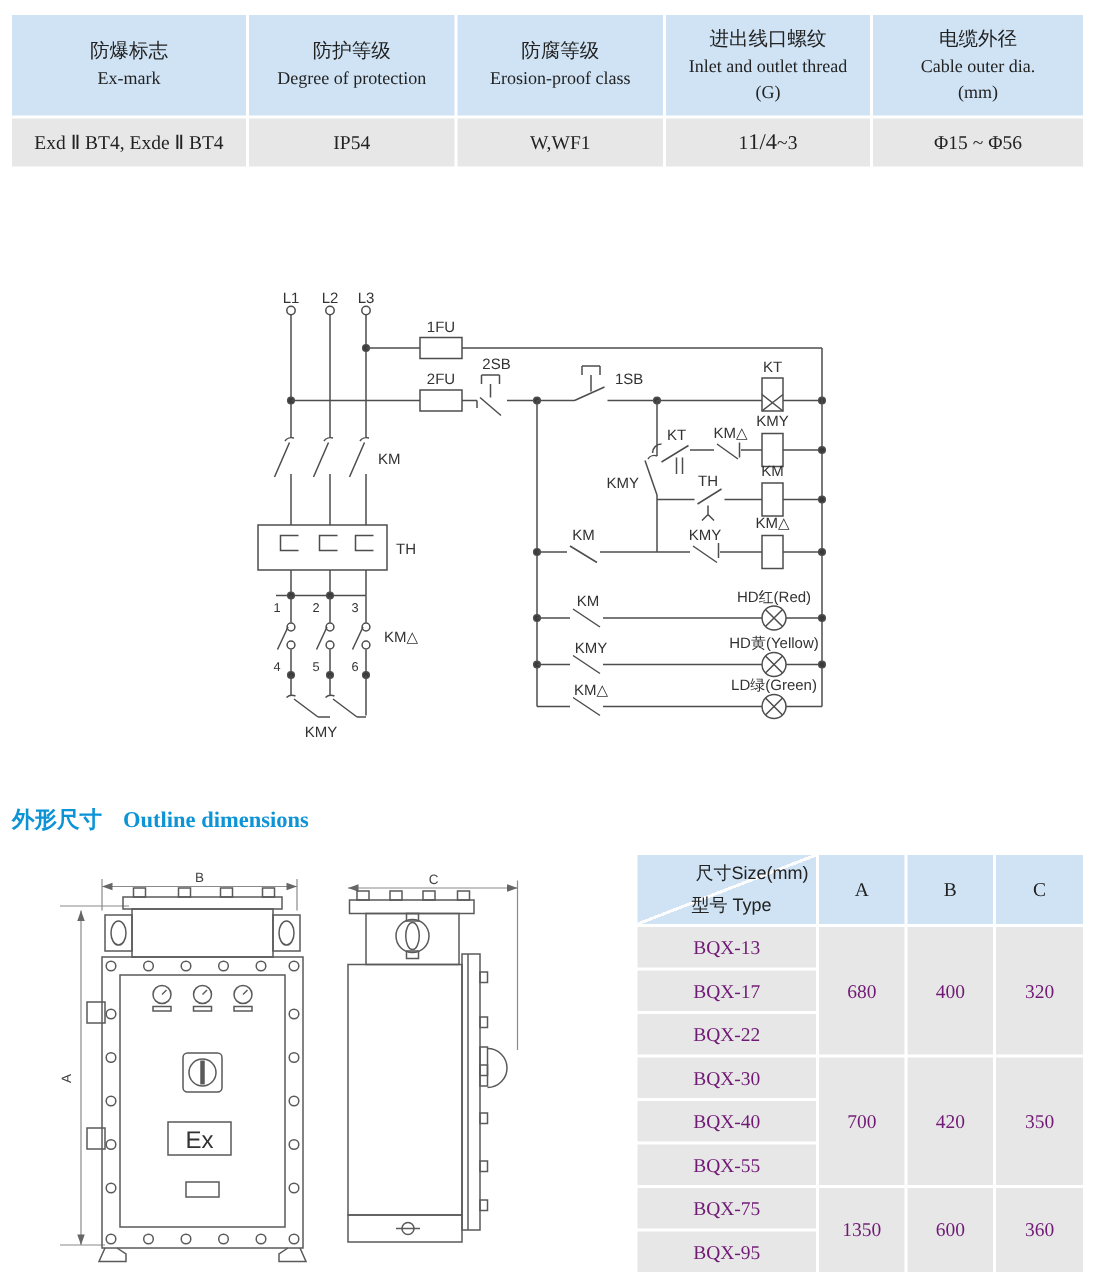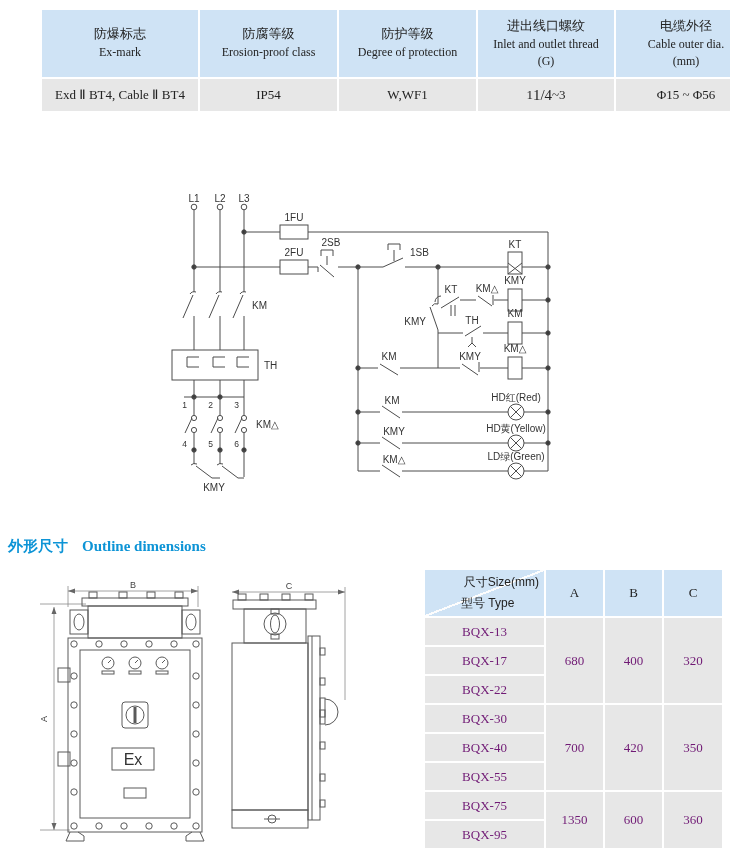--- a/index.html
+++ b/index.html
@@ -2,21 +2,21 @@
 <html><head>
 <meta charset="utf-8">
 <style>
   html,body{margin:0;padding:0;background:#ffffff;}
   .page{position:relative;width:730px;height:854px;background:#fff;overflow:hidden;
         font-family:"Liberation Sans",sans-serif;color:#333;}
 
   
   .spec-table{position:absolute;left:8px;top:10px;width:602px;
               display:grid;grid-template-columns:156px 137px 137px 136px 140px;
-              grid-template-rows:67px 32px;gap:2px;margin-left:34px;}
+              grid-template-rows:67px 32px;gap:2px;}
   .spec-th{background:#cfe3f5;display:flex;flex-direction:column;align-items:center;
            justify-content:center;text-align:center;line-height:1.45;}
   .spec-th .zh{font-size:13px;color:#222;}
   .spec-th .en{font-family:"Liberation Serif",serif;font-size:12px;color:#222;}
   .spec-td{background:#e7e7e7;display:flex;align-items:center;justify-content:center;
            font-family:"Liberation Serif",serif;font-size:13px;color:#222;}
   .frac{font-size:15px;}
 
   
   .sec-title{position:absolute;left:8px;color:#0d94d6;font-weight:bold;font-size:15px;}
@@ -56,38 +56,38 @@
 <body>
 
 <div class="page">
 
   <div class="spec-table">
     <div class="spec-th">
       <span class="zh">防爆标志</span>
       <span class="en">Ex-mark</span>
     </div>
     <div class="spec-th">
+      <span class="zh">防护等级</span>
+      <span class="en">Degree  of  protection</span>
+    </div>
+    <div class="spec-th">
       <span class="zh">防腐等级</span>
       <span class="en">Erosion-proof class</span>
-    </div>
-    <div class="spec-th">
-      <span class="zh">防护等级</span>
-      <span class="en">Degree  of  protection</span>
     </div>
     <div class="spec-th">
       <span class="zh">进出线口螺纹</span>
       <span class="en">Inlet and outlet thread</span>
       <span class="en">(G)</span>
     </div>
     <div class="spec-th">
       <span class="zh">电缆外径</span>
       <span class="en">Cable outer dia.</span>
       <span class="en">(mm)</span>
     </div>
-    <div class="spec-td">Exd Ⅱ BT4, Cable Ⅱ BT4</div>
+    <div class="spec-td">Exd Ⅱ BT4, Exde Ⅱ BT4</div>
     <div class="spec-td">IP54</div>
     <div class="spec-td">W,WF1</div>
     <div class="spec-td">
       <span>1</span>
         <span class="frac">1/4</span>
         <span>~3</span>
     </div>
     <div class="spec-td">Φ15 ~ Φ56</div>
   </div>
 

